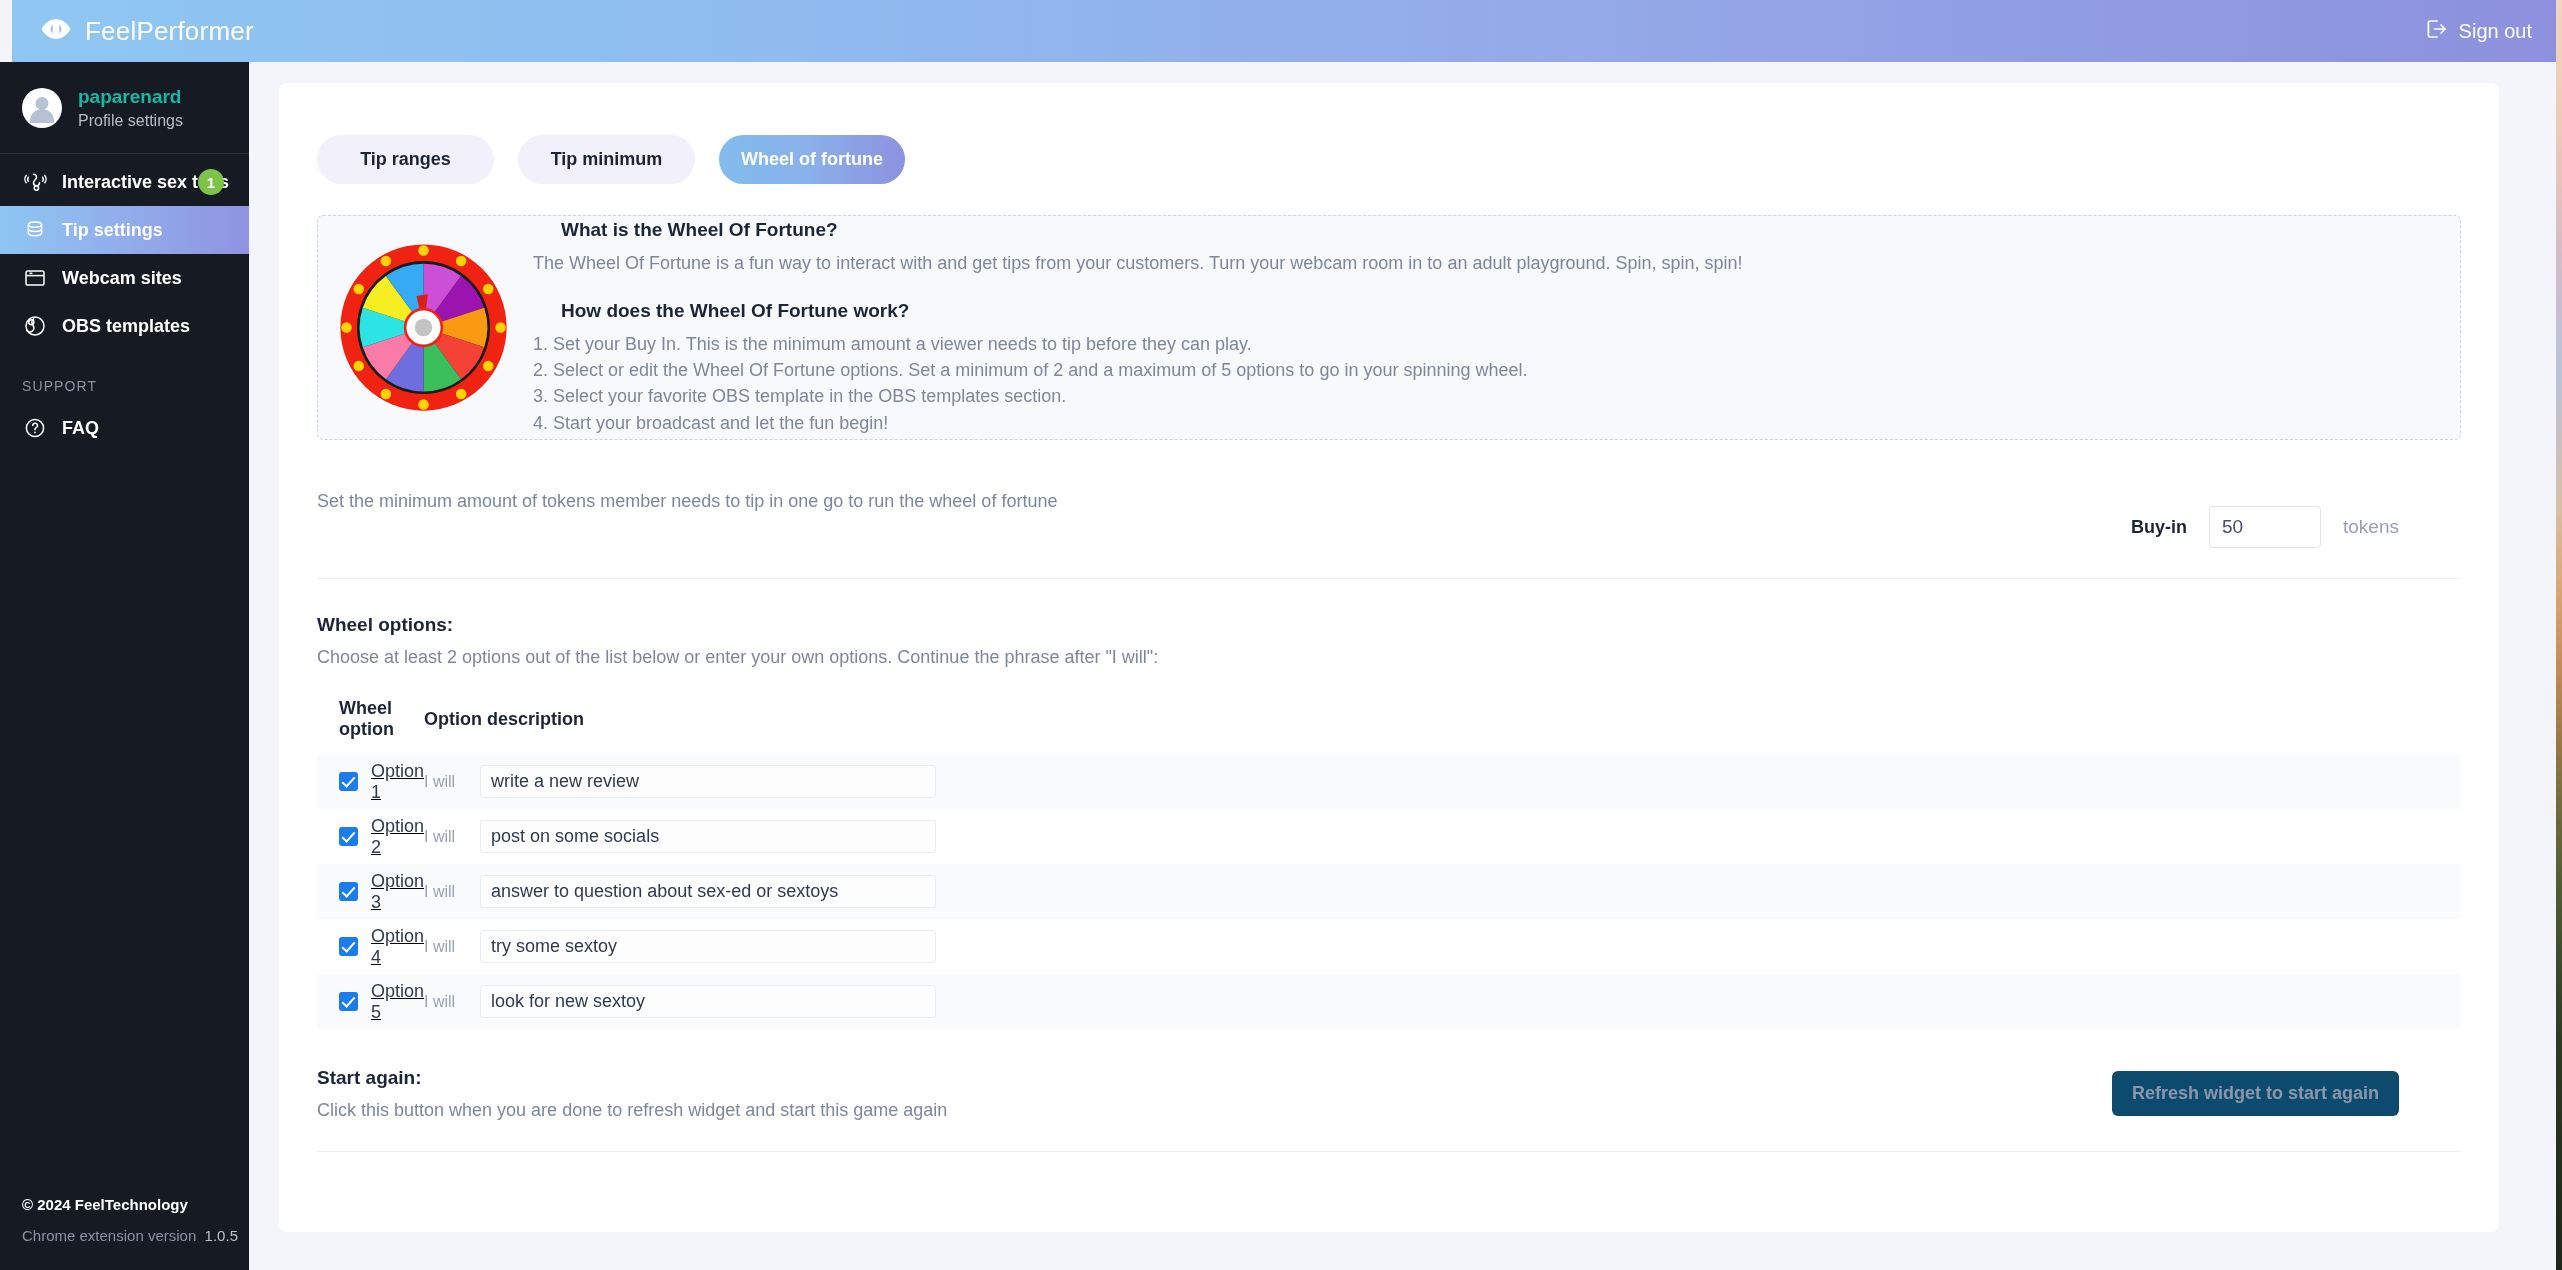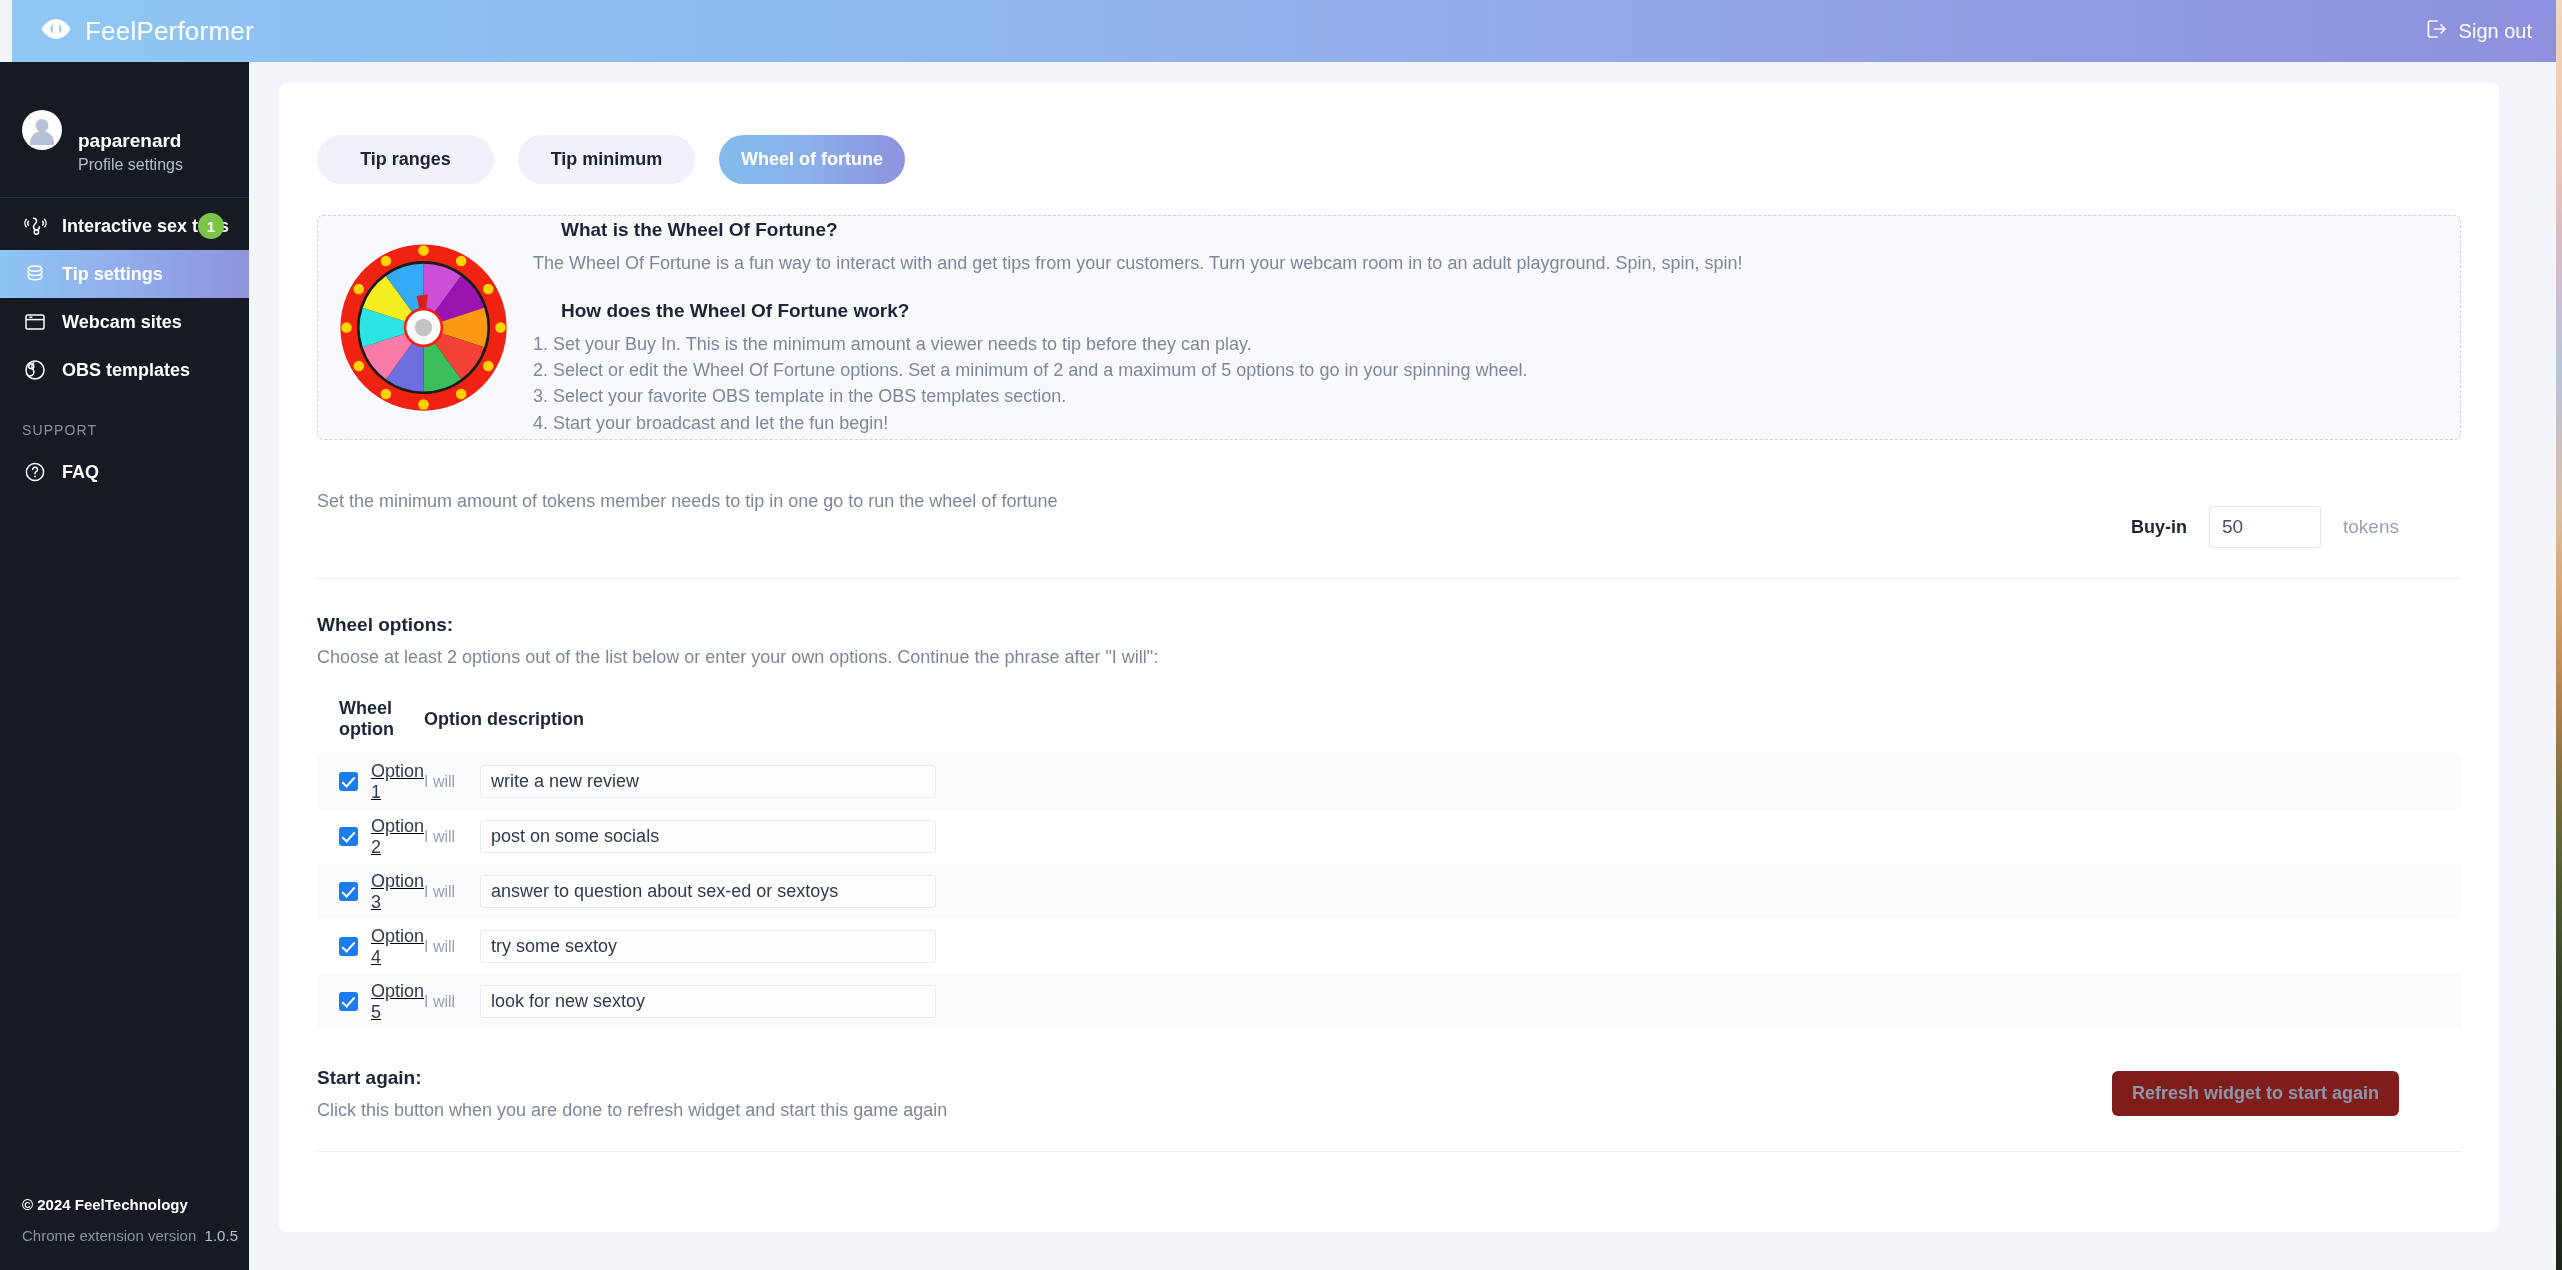--- a/index.html
+++ b/index.html
@@ -49,21 +49,21 @@
     content: ""; position: absolute; left: 50%; top: 9px;
     transform: translateX(-50%);
     width: 13px; height: 13px; border-radius: 50%; background: #b7c1d6;
   }
   .avatar::after {
     content: ""; position: absolute; left: 50%; bottom: 5px;
     transform: translateX(-50%);
     width: 24px; height: 14px; border-radius: 12px 12px 0 0; background: #b7c1d6;
   }
   .profile-text { line-height: 1.35; }
-  .profile-name { font-size: 19px; font-weight: 700; color: #ffffff; margin-top: 44px; }
+  .profile-name { font-size: 19px; font-weight: 700; color: #14b8a6; }
   .profile-sub { font-size: 16px; color: #b6bdc9; font-weight: 400; text-align: right; }
   .divider { height: 1px; background: #2b313c; margin: 0; }
 
   .nav { padding-top: 4px; }
   .nav-item {
     display: flex; align-items: center; gap: 14px;
     height: 48px; padding-left: 22px; cursor: pointer; position: relative;
     font-size: 18px; font-weight: 700; color: #ffffff;
   }
   .nav-item.active {
@@ -171,21 +171,21 @@
     background: #fdfdfe; font-size: 18px; color: #303a4e;
     padding: 0 10px; font-family: "Liberation Sans", sans-serif;
   }
 
   .startagain-row {
     display: flex; align-items: flex-start; justify-content: space-between;
     padding: 38px 38px 0 38px;
   }
   .refresh-btn {
     min-width: 196px; height: 45px; border-radius: 6px;
-    background: #7f1d1d; color: #8d96ab; border: none;
+    background: #0c4a6e; color: #8d96ab; border: none;
     font-size: 18px; font-weight: 700; cursor: pointer; padding: 0 20px;
     font-family: "Liberation Sans", sans-serif; margin-right: 62px; margin-top: 4px;
   }
   .hr2 { height: 1px; background: #eceef4; margin: 30px 38px 0 38px; }
 </style>
 </head>
 <body>
 
 <div class="topbar">
   <div class="brand">

